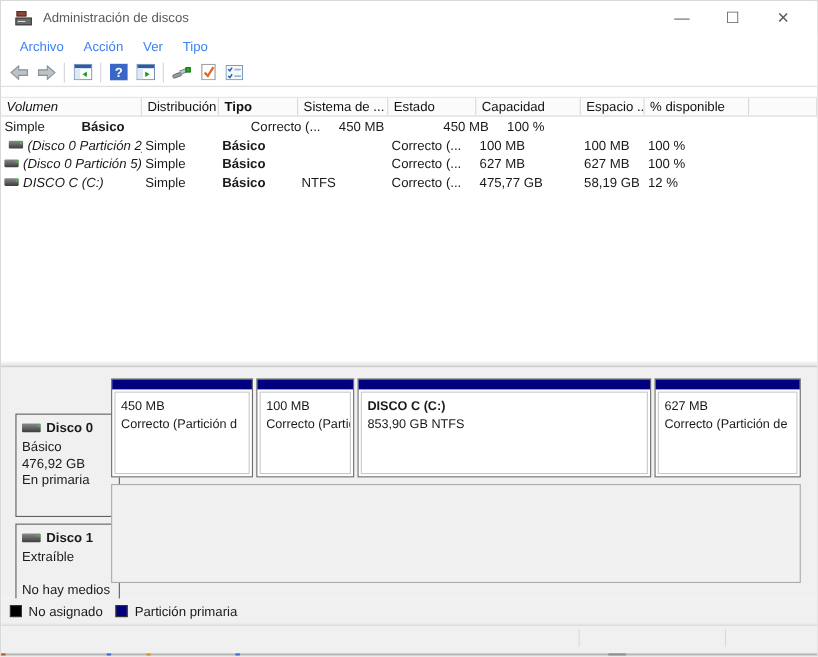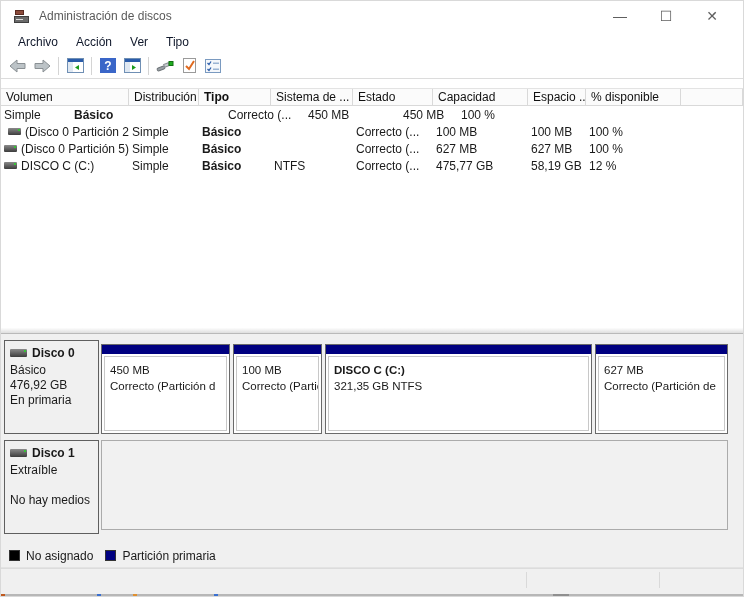--- a/index.html
+++ b/index.html
@@ -16,54 +16,54 @@
   .app-icon .drive-body { position:absolute; bottom:0; left:0; width:15px; height:7px; background:#6a6a6a; border:1px solid #3f3f3f;}
   .app-icon .drive-slot { position:absolute; bottom:3px; left:2px; width:7px; height:1px; background:#dcdcdc;}
   .title-text { margin-left:9px; color:#5a5a5a; }
   .win-controls { margin-left:auto; display:flex; height:100%; }
   .win-btn { width:46px; height:100%; display:flex; align-items:center; justify-content:center;
              color:#5f5f5f; font-size:14px; cursor:default; }
 
   
   .menubar { position:absolute; top:30px; left:0; right:0; height:22px; background:#fff;
              display:flex; align-items:center; padding-left:8px; }
-  .menu-item { padding:2px 9px; color:#0f172a; }
+  .menu-item { padding:2px 9px; color:#3b82f6; }
 
   
   .toolbar { position:absolute; top:52px; left:0; right:0; height:26px; background:#fff;
              border-bottom:1px solid #dcdcdc; display:flex; align-items:center; padding-left:5px; }
   .tb-btn { width:24px; height:22px; display:flex; align-items:center; justify-content:center; }
   .tb-sep { width:1px; height:18px; background:#d4d4d4; margin:0 4px; }
   .help-box { width:16px; height:15px; background:#3a66c8; color:#fff; font-weight:bold;
               font-size:12px; display:flex; align-items:center; justify-content:center; }
 
   
   .listview { position:absolute; top:87px; left:0; right:0; height:240px; background:#fff;
               border-top:1px solid #e3e3e3; }
   .lv-header { display:flex; height:17px; background:#fbfbfb; border-bottom:1px solid #d9d9d9; }
   .lv-hcell { border-right:1px solid #d9d9d9; padding:1px 0 0 5px; white-space:nowrap; overflow:hidden; color:#111; }
   .lv-row { display:flex; height:17px; align-items:center; }
   .lv-cell { padding-left:3px; white-space:nowrap; overflow:hidden; }
-  .c0{width:128px;} .c1{width:70px;} .c2{width:72px;font-weight:bold;} .c3{width:82px;}
+  .c0{width:128px;font-style:italic;} .c1{width:70px;} .c2{width:72px;font-weight:bold;} .c3{width:82px;}
   .c4{width:80px;} .c5{width:95px;} .c6{width:58px;} .c7{width:95px;} .cf{flex:1;}
   .vol-cell { display:flex; align-items:center; }
 
   .drive-icon { display:inline-block; width:13px; height:7px; margin:0 4px 0 3px;
                 background:linear-gradient(#8a8a8a,#3c3c3c); border-radius:1px; position:relative; flex:0 0 auto;}
   .drive-icon::after { content:""; position:absolute; right:1px; top:1px; width:2px; height:2px; background:#35c435; }
   .drive-icon.lg { width:17px; height:8px; }
 
   
   .splitter { position:absolute; top:327px; left:0; right:0; height:6px;
               background:linear-gradient(#fdfdfd,#dedede); border-bottom:1px solid #b9b9b9; }
 
   
   .graph { position:absolute; top:333px; left:0; right:0; height:210px; background:#f0f0f0; }
-  .disk-panel { position:absolute; left:3px; width:95px; height:94px; background:#f0f0f0;
-                border:1px solid #5f5f5f; padding:5px 4px 0 5px; }
+  .disk-panel { position:absolute; left:13px; width:95px; height:94px; background:#f0f0f0;
+                border:1px solid #5f5f5f; padding:5px 4px 0 5px;margin-top:36px; }
   .disk-title { display:flex; align-items:center; font-weight:bold; margin-bottom:3px; }
   .disk-title .drive-icon { margin:0 5px 0 0; }
   .disk-line { line-height:15px; white-space:nowrap; }
   .part-cell { position:absolute; height:90px; background:#ffffff; border:1px solid #6a6a6a; }
   .part-head { height:9px; background:#000080; }
   .part-body { position:absolute; top:9px; left:0; right:0; bottom:0; border:1px solid #c8c8c8;
                margin:2px; padding:5px 0 0 5px; overflow:hidden; }
   .part-line { line-height:16px; font-size:11.5px; white-space:nowrap; overflow:hidden; }
   .part-name { font-weight:bold; }
   .empty-media { position:absolute; height:90px; background:#f1f1f1; border:1px solid #ababab; }
@@ -265,21 +265,21 @@
         <div class="part-line part-name"></div>
         <div class="part-line">100 MB</div>
         <div class="part-line">Correcto (Partic</div>
       </div>
     </div>
 
     <div class="part-cell" style="top:10px; left:324px; width:267px;">
       <div class="part-head"></div>
       <div class="part-body">
         <div class="part-line part-name">DISCO C  (C:)</div>
-        <div class="part-line">321,35 GB NTFS</div>
+        <div class="part-line">853,90 GB NTFS</div>
       </div>
     </div>
 
     <div class="part-cell" style="top:10px; left:594px; width:133px;">
       <div class="part-head"></div>
       <div class="part-body">
         <div class="part-line part-name"></div>
         <div class="part-line">627 MB</div>
         <div class="part-line">Correcto (Partición de</div>
       </div>

